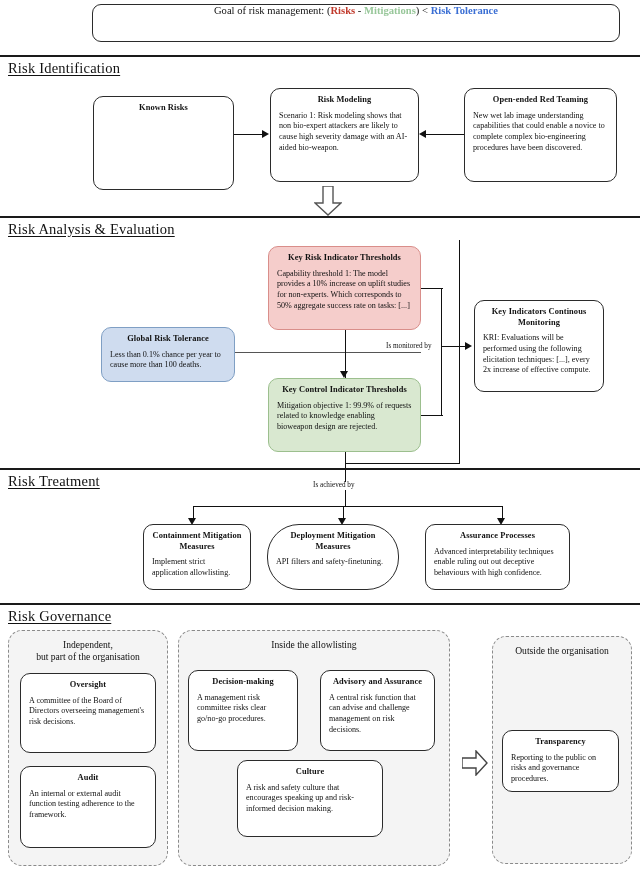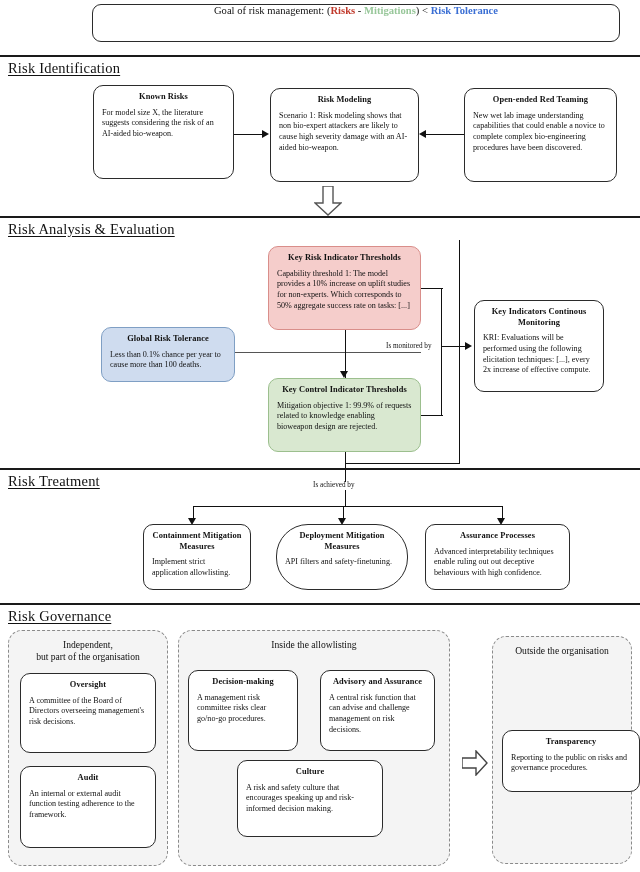--- a/index.html
+++ b/index.html
@@ -115,23 +115,22 @@
 
 <div class="section-rule" style="top:216px;"></div>
 <div class="section-head" style="left:8px; top:221px;">Risk Analysis &amp; Evaluation</div>
 
 <div class="section-rule" style="top:468px;"></div>
 <div class="section-head" style="left:8px; top:473px;">Risk Treatment</div>
 
 <div class="section-rule" style="top:603px;"></div>
 <div class="section-head" style="left:8px; top:608px;">Risk Governance</div>
 
-<div class="node" style="left:93px; top:85px; width:141px; height:94px;">
+<div class="node" style="left:93px; top:96px; width:141px; height:94px;">
   <div class="title">Known Risks</div>
-  <div class="body">For model size X, the literature suggests considering the risk of an AI-aided bio-weapon.</div>
 </div>
 
 <div class="node" style="left:270px; top:88px; width:149px; height:94px;">
   <div class="title">Risk Modeling</div>
   <div class="body">Scenario 1: Risk modeling shows that non bio-expert attackers are likely to cause high severity damage with an AI-aided bio-weapon.</div>
 </div>
 
 <div class="node" style="left:464px; top:88px; width:153px; height:94px;">
   <div class="title">Open-ended Red Teaming</div>
   <div class="body">New wet lab image understanding capabilities that could enable a novice to complete complex bio-engineering procedures have been discovered.</div>
@@ -192,21 +191,21 @@
 <div class="ln v" style="left:343px; top:506px; height:14px;"></div>
 <div class="arrow-d" style="left:338px; top:518px;"></div>
 <div class="ln v" style="left:502px; top:506px; height:14px;"></div>
 <div class="arrow-d" style="left:497px; top:518px;"></div>
 
 <div class="node" style="left:143px; top:524px; width:108px; height:66px;">
   <div class="title">Containment Mitigation Measures</div>
   <div class="body">Implement strict application allowlisting.</div>
 </div>
 
-<div class="node" style="left:276px; top:524px; width:132px; height:66px;border-radius:32px;">
+<div class="node" style="left:267px; top:524px; width:132px; height:66px;border-radius:32px;">
   <div class="title">Deployment Mitigation Measures</div>
   <div class="body">API filters and safety-finetuning.</div>
 </div>
 
 <div class="node" style="left:425px; top:524px; width:145px; height:66px;">
   <div class="title">Assurance Processes</div>
   <div class="body">Advanced interpretability techniques enable ruling out out deceptive behaviours with high confidence.</div>
 </div>
 
 <div class="group" style="left:8px; top:630px; width:160px; height:236px;">
@@ -240,16 +239,16 @@
   <div class="body">A risk and safety culture that encourages speaking up and risk-informed decision making.</div>
 </div>
 
 <svg class="hollow" style="left:462px; top:750px;" width="26" height="26" viewBox="0 0 26 26">
   <polygon points="0,8 14,8 14,1 25,13 14,25 14,18 0,18" fill="#ffffff" stroke="#444" stroke-width="1.4"></polygon>
 </svg>
 
 <div class="group" style="left:492px; top:636px; width:140px; height:228px;">
   <div class="group-title">Outside the organisation</div>
 </div>
-<div class="node" style="left:502px; top:730px; width:138px; height:62px;">
+<div class="node" style="left:502px; top:730px; width:117px; height:62px;">
   <div class="title">Transparency</div>
   <div class="body">Reporting to the public on risks and governance procedures.</div>
 </div>
 
 </body></html>

